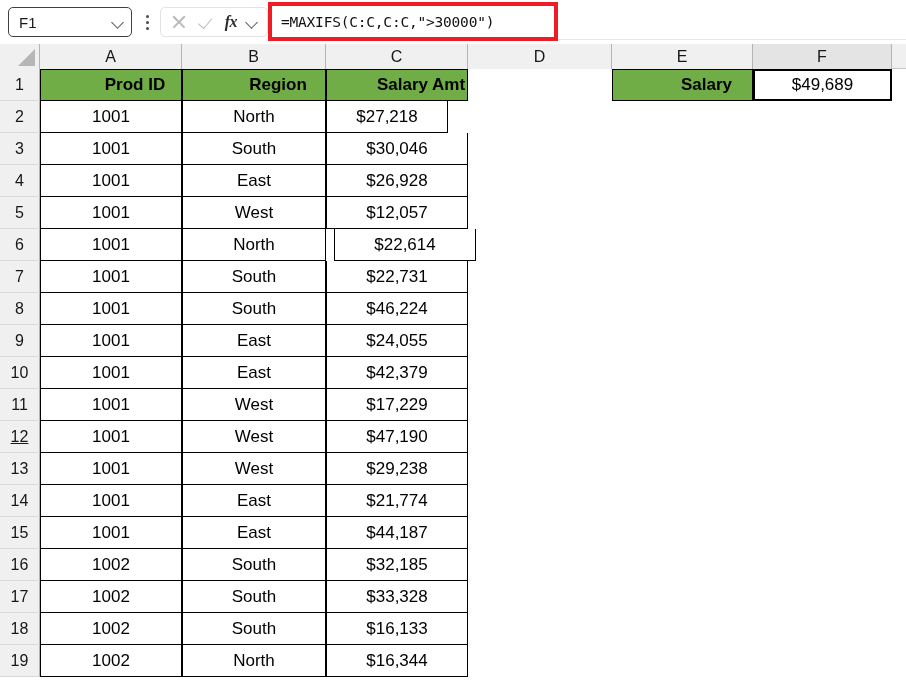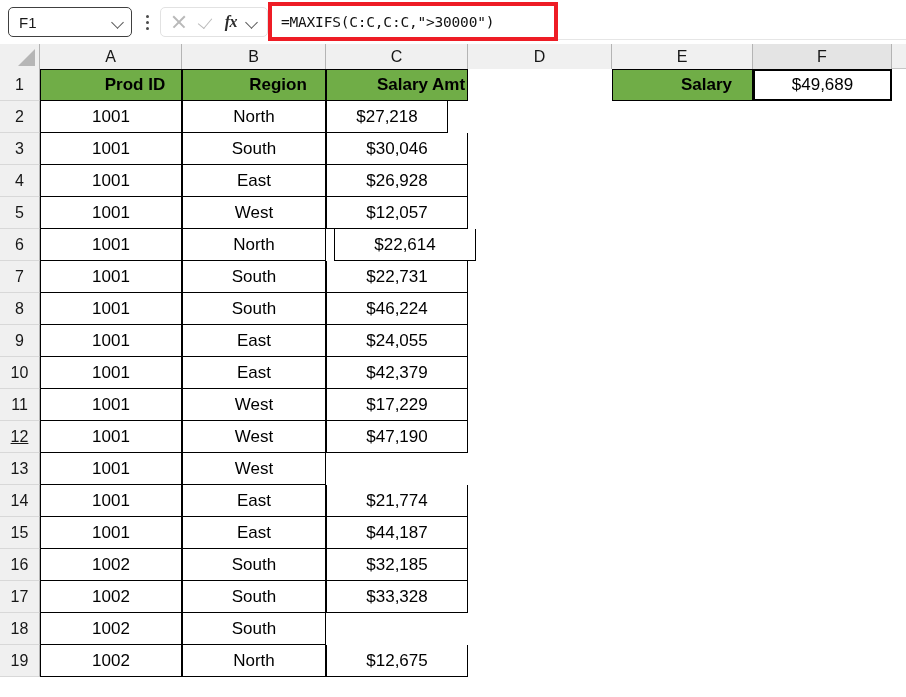--- a/index.html
+++ b/index.html
@@ -319,30 +319,32 @@
     <div class="cell body" style="left: 182px; width: 144px; top: 288px;">East</div>
     <div class="cell body" style="left: 326px; width: 142px; top: 288px;">$42,379</div>
     <div class="cell body" style="left: 40px; width: 142px; top: 320px;">1001</div>
     <div class="cell body" style="left: 182px; width: 144px; top: 320px;">West</div>
     <div class="cell body" style="left: 326px; width: 142px; top: 320px;">$17,229</div>
     <div class="cell body" style="left: 40px; width: 142px; top: 352px;">1001</div>
     <div class="cell body" style="left: 182px; width: 144px; top: 352px;">West</div>
     <div class="cell body" style="left: 326px; width: 142px; top: 352px;">$47,190</div>
     <div class="cell body" style="left: 40px; width: 142px; top: 384px;">1001</div>
     <div class="cell body" style="left: 182px; width: 144px; top: 384px;">West</div>
+    <div class="cell body" style="left: 326px; width: 142px; top: 384px;">$29,238</div>
     <div class="cell body" style="left: 40px; width: 142px; top: 416px;">1001</div>
     <div class="cell body" style="left: 182px; width: 144px; top: 416px;">East</div>
     <div class="cell body" style="left: 326px; width: 142px; top: 416px;">$21,774</div>
     <div class="cell body" style="left: 40px; width: 142px; top: 448px;">1001</div>
     <div class="cell body" style="left: 182px; width: 144px; top: 448px;">East</div>
     <div class="cell body" style="left: 326px; width: 142px; top: 448px;">$44,187</div>
     <div class="cell body" style="left: 40px; width: 142px; top: 480px;">1002</div>
     <div class="cell body" style="left: 182px; width: 144px; top: 480px;">South</div>
     <div class="cell body" style="left: 326px; width: 142px; top: 480px;">$32,185</div>
     <div class="cell body" style="left: 40px; width: 142px; top: 512px;">1002</div>
     <div class="cell body" style="left: 182px; width: 144px; top: 512px;">South</div>
     <div class="cell body" style="left: 326px; width: 142px; top: 512px;">$33,328</div>
     <div class="cell body" style="left: 40px; width: 142px; top: 544px;">1002</div>
     <div class="cell body" style="left: 182px; width: 144px; top: 544px;">South</div>
+    <div class="cell body" style="left: 326px; width: 142px; top: 544px;">$16,133</div>
     <div class="cell body" style="left: 40px; width: 142px; top: 576px;">1002</div>
     <div class="cell body" style="left: 182px; width: 144px; top: 576px;">North</div>
-    <div class="cell body" style="left: 326px; width: 142px; top: 576px;">$12,675</div>
+    <div class="cell body" style="left: 326px; width: 142px; top: 576px;">$16,344</div>
   </div>
 
 </body></html>

